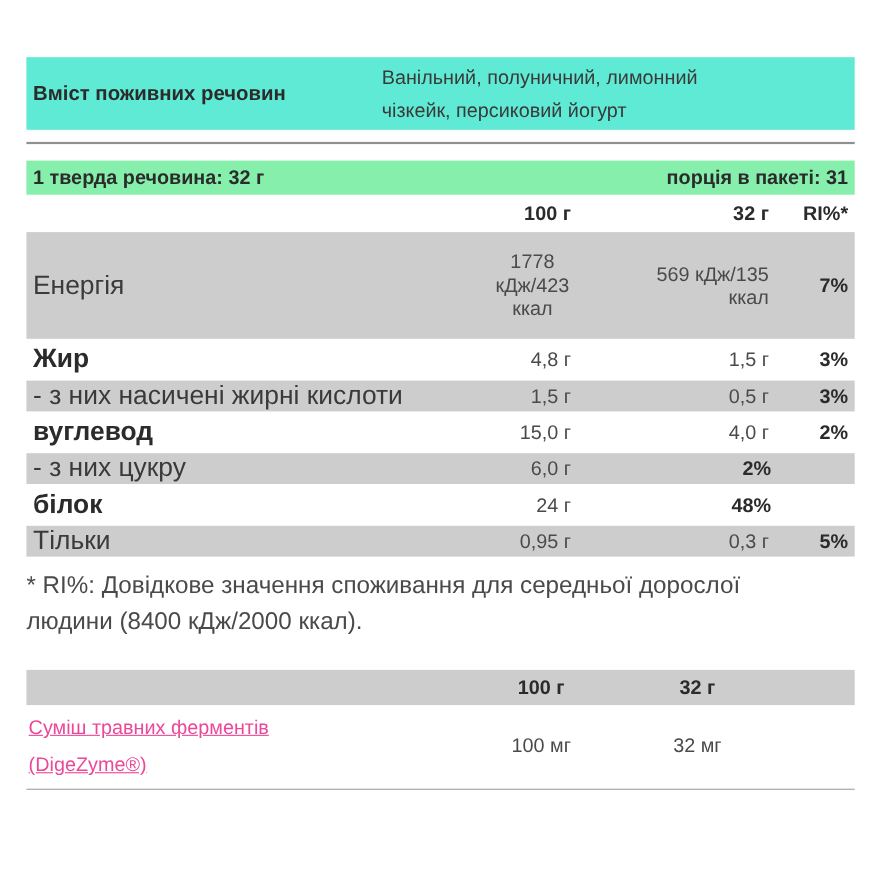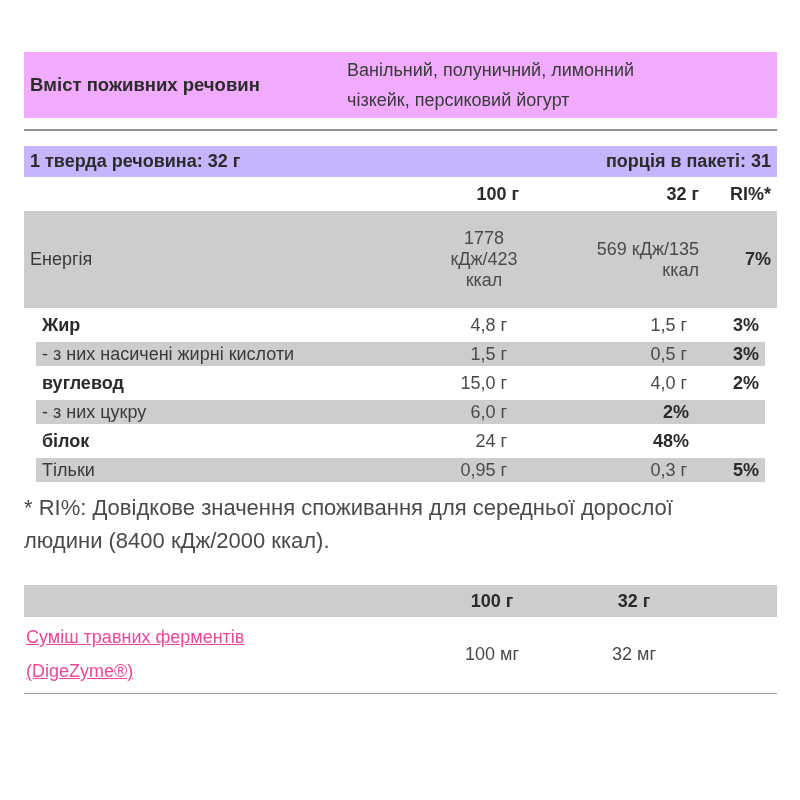--- a/index.html
+++ b/index.html
@@ -6,55 +6,55 @@
   body{
     width:800px;height:800px;background:#ffffff;
     font-family:"Liberation Sans","DejaVu Sans",sans-serif;
     color:#333333;
   }
   .page{position:relative;width:800px;height:800px;background:#ffffff;overflow:hidden;}
   .sheet{position:absolute;left:24px;top:52px;width:753px;}
 
   
   .top-header{
-    display:flex;background:#f0abfc;min-height:66px;align-items:center;
+    display:flex;background:#5eead4;min-height:66px;align-items:center;
   }
   .top-header .title-cell{
     flex:1;padding-left:6px;font-size:18.5px;font-weight:bold;color:#2b2b2b;
   }
   .top-header .flavor-cell{
     width:430px;text-align:left;font-size:18px;line-height:30px;color:#3a3a3a;
     padding:3px 0;
   }
 
   .divider{
     border:none;border-top:2px solid #909090;margin:11px 0 15px 0;
   }
 
   
   .serving-bar{
-    background:#c4b5fd;height:31px;display:flex;align-items:center;
+    background:#86efac;height:31px;display:flex;align-items:center;
     justify-content:space-between;padding:0 6px;box-sizing:border-box;
     font-size:18px;font-weight:bold;color:#2b2b2b;
   }
 
   
   .grid4{
     display:grid;grid-template-columns:1fr 140px 180px 70px;align-items:center;
   }
-  .c-label{padding-left:6px;font-size:18px;color:#3a3a3a;}
+  .c-label{padding-left:6px;font-size:24px;color:#3a3a3a;}
   .c-label.bold{font-weight:bold;color:#2b2b2b;}
   .c-100,.c-32{text-align:right;padding-right:8px;font-size:18px;color:#4a4a4a;}
   .c-ri{text-align:right;padding-right:6px;font-size:18px;font-weight:bold;color:#2b2b2b;}
 
   .col-header{height:34px;}
   .col-header .c-100,.col-header .c-32{font-weight:bold;color:#2b2b2b;}
   .col-header .c-ri{font-weight:bold;}
 
-  .row{min-height:24px;margin:5px 12px;}
+  .row{min-height:24px;margin:5px 0;}
   .row.shade{background:#cdcdcd;}
   .row-energy{min-height:97px;margin:0 0 5px 0;}
   .wrap-70{display:inline-block;width:70px;text-align:center;vertical-align:middle;}
   .wrap-108{display:inline-block;width:108px;text-align:right;vertical-align:middle;}
 
   
   .footnote{
     margin-top:9px;max-width:690px;font-size:22px;line-height:33px;color:#4a4a4a;
   }
 

